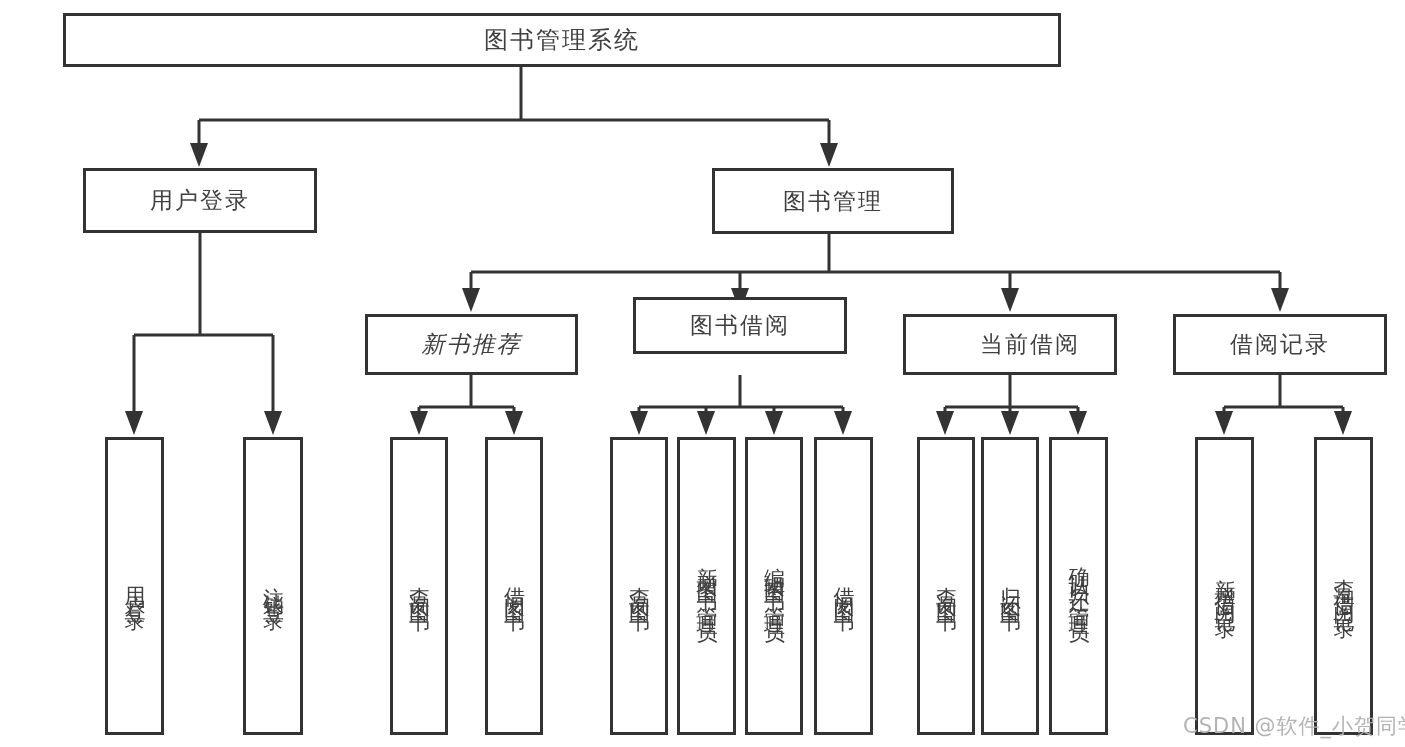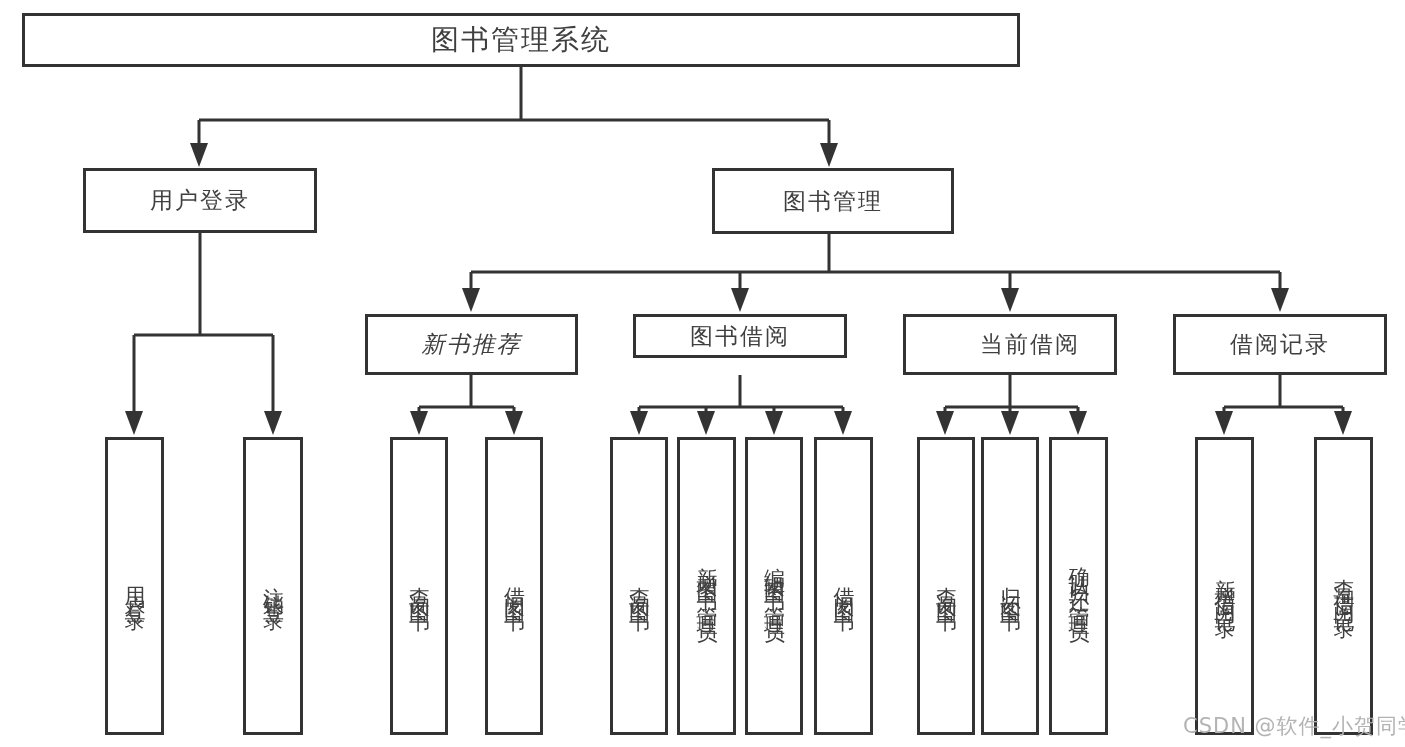--- a/index.html
+++ b/index.html
@@ -22,21 +22,21 @@
     position: absolute;
     background: #ffffff;
     border: 3px solid #333333;
     display: flex; align-items: center; justify-content: center;
     color: #3f3f3f;
     font-size: 23px;
     letter-spacing: 2px;
     white-space: nowrap;
     z-index: 2;
   }
-  .hbox.root { font-size: 28px; }
+  .hbox.root { font-size: 24px; margin-left: 41px; }
   .vbox {
     position: absolute;
     top: 437px; height: 298px;
     background: #ffffff;
     border: 3px solid #333333;
     display: flex; align-items: center; justify-content: center;
     z-index: 2;
   }
   .vtext {
     writing-mode: vertical-rl;
@@ -94,21 +94,21 @@
       <polygon points="1334,411 1352,411 1343,435"></polygon>
     </g>
   </svg>
 
   <div class="hbox root" style="left:22px; top:13px; width:998px; height:54px;">图书管理系统</div>
 
   <div class="hbox" style="left:83px; top:168px; width:234px; height:65px;">用户登录</div>
   <div class="hbox" style="left:712px; top:168px; width:242px; height:66px;font-family:Liberation Mono, monospace;">图书管理</div>
 
   <div class="hbox" style="left:365px; top:314px; width:213px; height:61px;font-style:italic;">新书推荐</div>
-  <div class="hbox" style="left:633px; top:314px; width:214px; height:44px;">图书借阅</div>
+  <div class="hbox" style="left:633px; top:297px; width:214px; height:57px;">图书借阅</div>
   <div class="hbox" style="left:903px; top:314px; width:214px; height:61px;padding-left:40px;">当前借阅</div>
   <div class="hbox" style="left:1173px; top:314px; width:214px; height:61px;">借阅记录</div>
 
   <div class="vbox" style="left:105px; width:59px;">
     <span class="vtext">用户登录</span>
   </div>
   <div class="vbox" style="left:243px; width:60px;">
     <span class="vtext">注销登录</span>
   </div>
 

